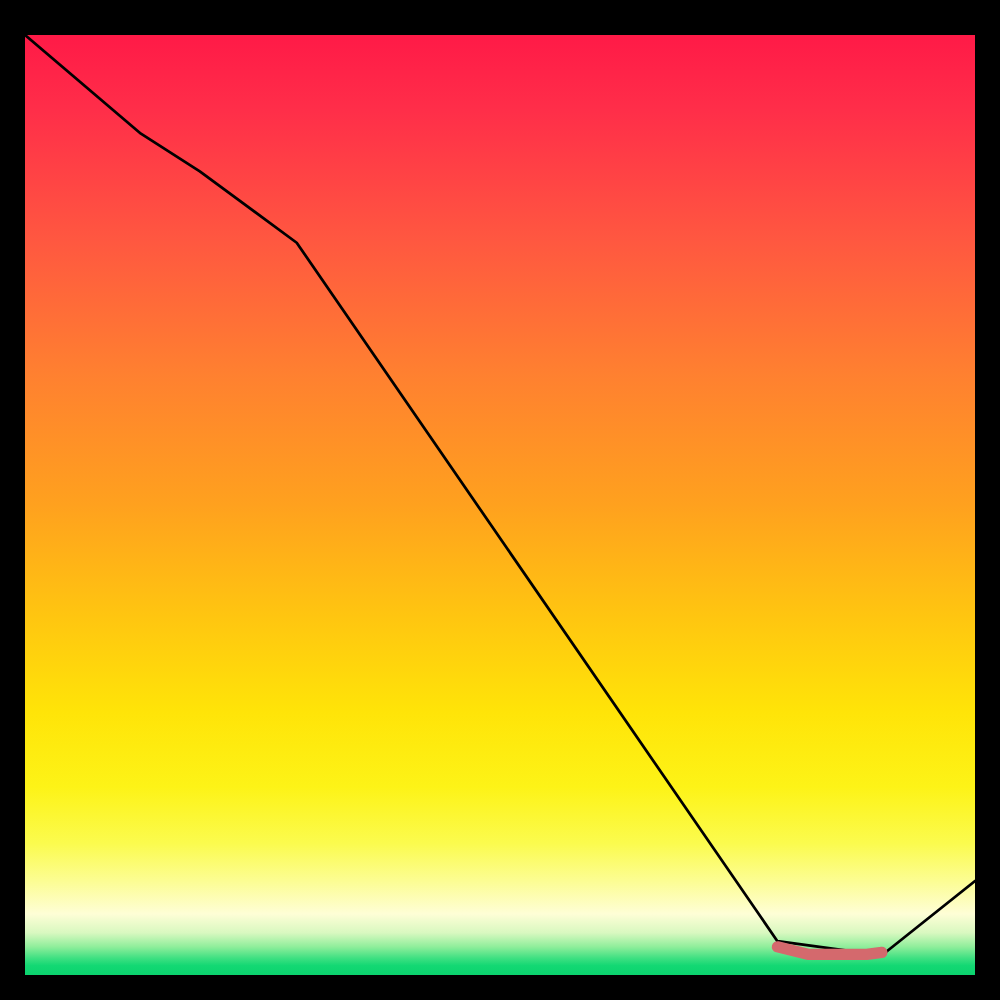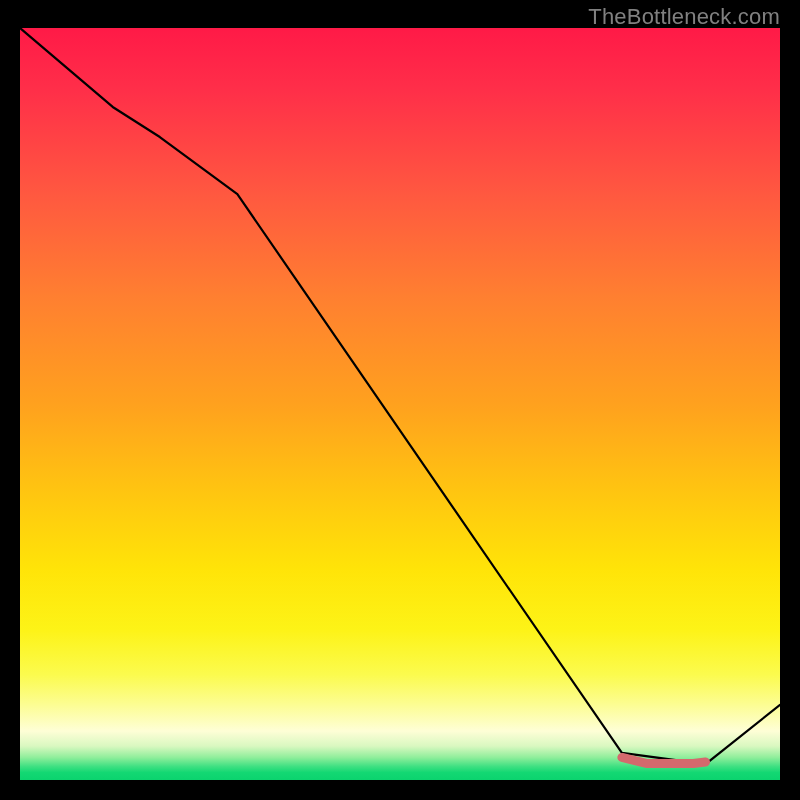--- a/index.html
+++ b/index.html
@@ -58,21 +58,20 @@
     font-size: 22px;
     letter-spacing: 0.2px;
     font-weight: 400;
   }
 </style>
 </head>
 <body>
 
 <div class="stage">
 
-  <div class="watermark">TheBottleneck.com</div>
 
   <div class="gradient-plot"></div>
 
   <svg class="line-layer" viewBox="0 0 760 752" preserveAspectRatio="none">
     <path id="main-curve-path" fill="none" stroke="#000000" stroke-width="2.2" stroke-linejoin="round" stroke-linecap="round" d="M0.00 0.00 L92.72 78.96 L139.84 109.04 L217.36 166.19 L601.92 724.93 L685.52 736.21 L760.00 676.80"></path>
     <path id="highlight-path" fill="none" stroke="#d4696d" stroke-width="9" stroke-linejoin="round" stroke-linecap="round" d="M601.92 729.44 L626.24 735.46 L673.36 735.46 L685.52 733.95"></path>
   </svg>
 </div>
 
 </body></html>

